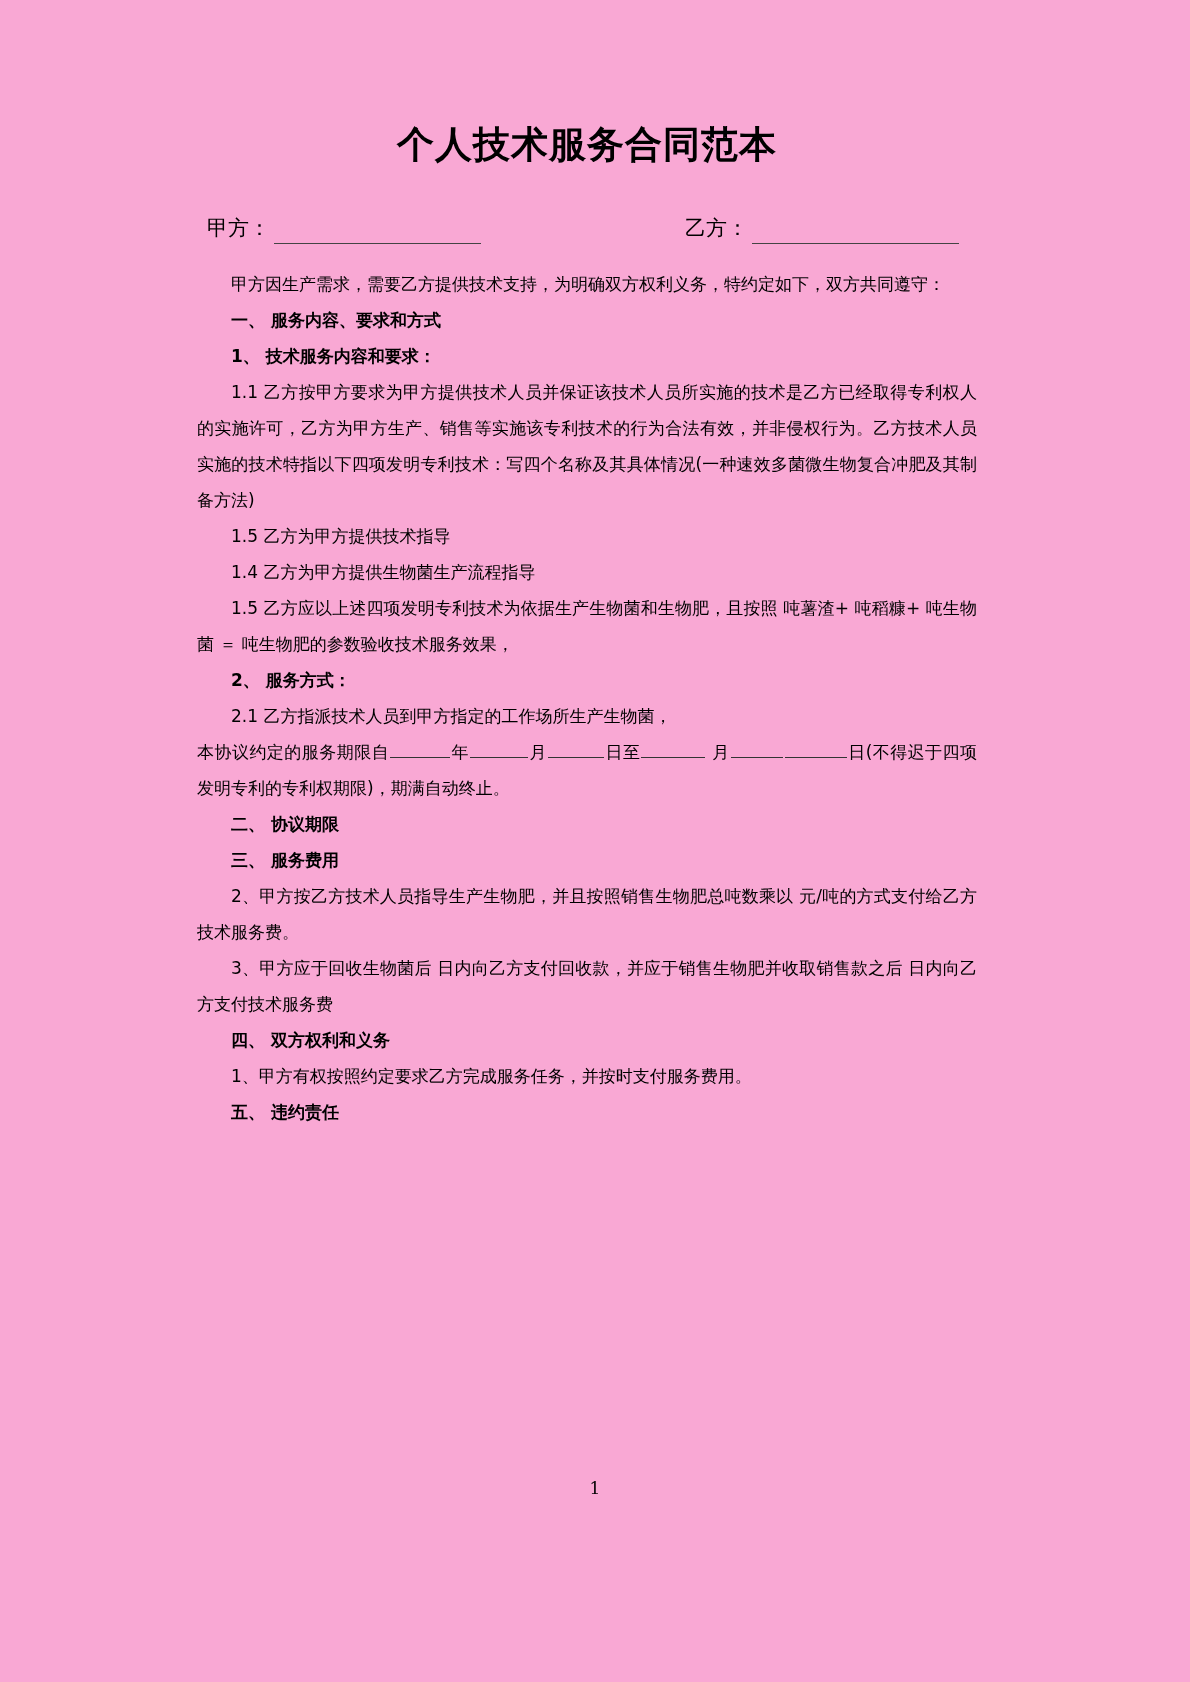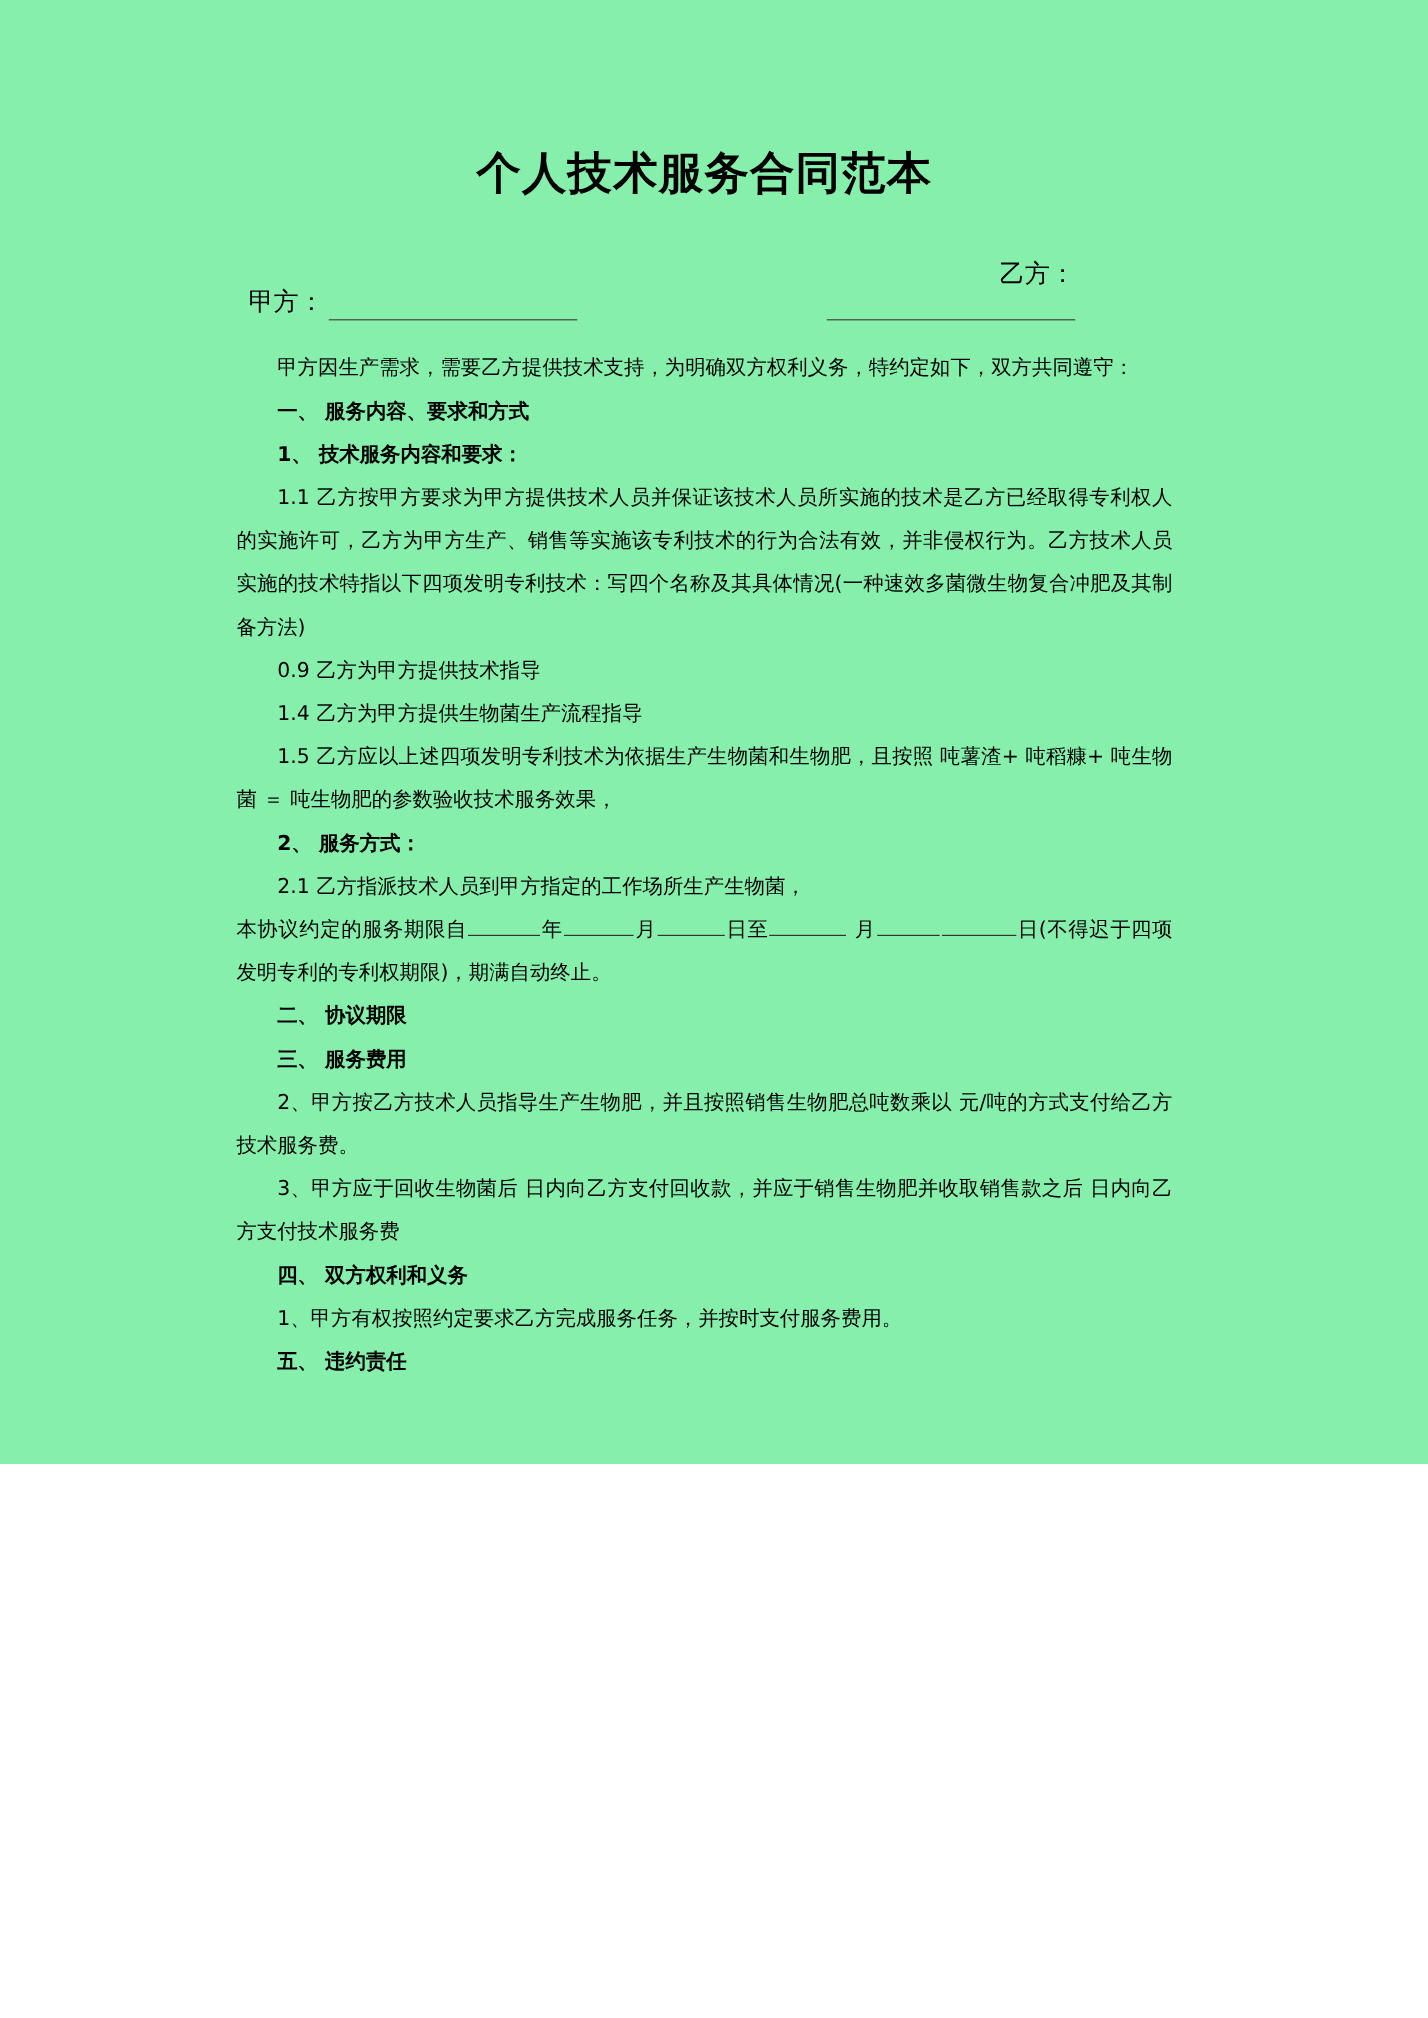--- a/index.html
+++ b/index.html
@@ -7,22 +7,22 @@
     margin: 0;
     padding: 0;
     background: #ffffff;
   }
   body {
     font-family: "DejaVu Sans", "Liberation Sans", sans-serif;
   }
   .page {
     position: relative;
     width: 1190px;
-    height: 1220px;
-    background: #86efac;
+    height: 1682px;
+    background: #f9a8d4;
     margin: 0 auto;
     overflow: hidden;
     box-sizing: border-box;
   }
   .content {
     position: absolute;
     left: 197px;
     top: 0;
     width: 780px;
   }
@@ -43,21 +43,21 @@
     margin-top: 46px;
     font-size: 21px;
     color: #000000;
     line-height: 1.4;
   }
   .party {
     display: flex;
     align-items: flex-end;
   }
   .party-a { margin-left: 10px; }
-  .party-b { margin-left: 204px; flex-direction: column; }
+  .party-b { margin-left: 204px; }
   .party-label {
     white-space: nowrap;
     font-size: 21px;
   }
   .blank-line {
     display: inline-block;
     border-bottom: 1.5px solid #444444;
     height: 22px;
     margin-left: 4px;
   }
@@ -132,21 +132,21 @@
     <div class="spacer-body"></div>
 
     <p class="para indent">甲方因生产需求，需要乙方提供技术支持，为明确双方权利义务，特约定如下，双方共同遵守：</p>
 
     <p class="para heading">一、 服务内容、要求和方式</p>
 
     <p class="para heading">1、 技术服务内容和要求：</p>
 
     <p class="para indent">1.1 乙方按甲方要求为甲方提供技术人员并保证该技术人员所实施的技术是乙方已经取得专利权人的实施许可，乙方为甲方生产、销售等实施该专利技术的行为合法有效，并非侵权行为。乙方技术人员实施的技术特指以下四项发明专利技术：写四个名称及其具体情况(一种速效多菌微生物复合冲肥及其制备方法)</p>
 
-    <p class="para indent">0.9 乙方为甲方提供技术指导</p>
+    <p class="para indent">1.5 乙方为甲方提供技术指导</p>
 
 
     <p class="para indent">1.4 乙方为甲方提供生物菌生产流程指导</p>
 
     <p class="para indent">1.5 乙方应以上述四项发明专利技术为依据生产生物菌和生物肥，且按照 吨薯渣+ 吨稻糠+ 吨生物菌 ＝ 吨生物肥的参数验收技术服务效果，</p>
 
     <p class="para heading">2、 服务方式：</p>
 
     <p class="para indent">2.1 乙方指派技术人员到甲方指定的工作场所生产生物菌，</p>
 

